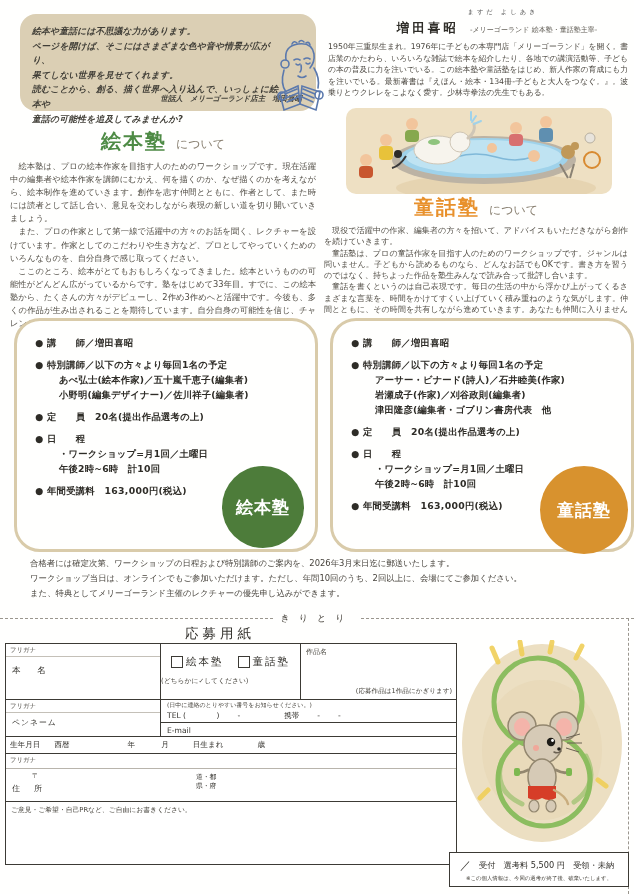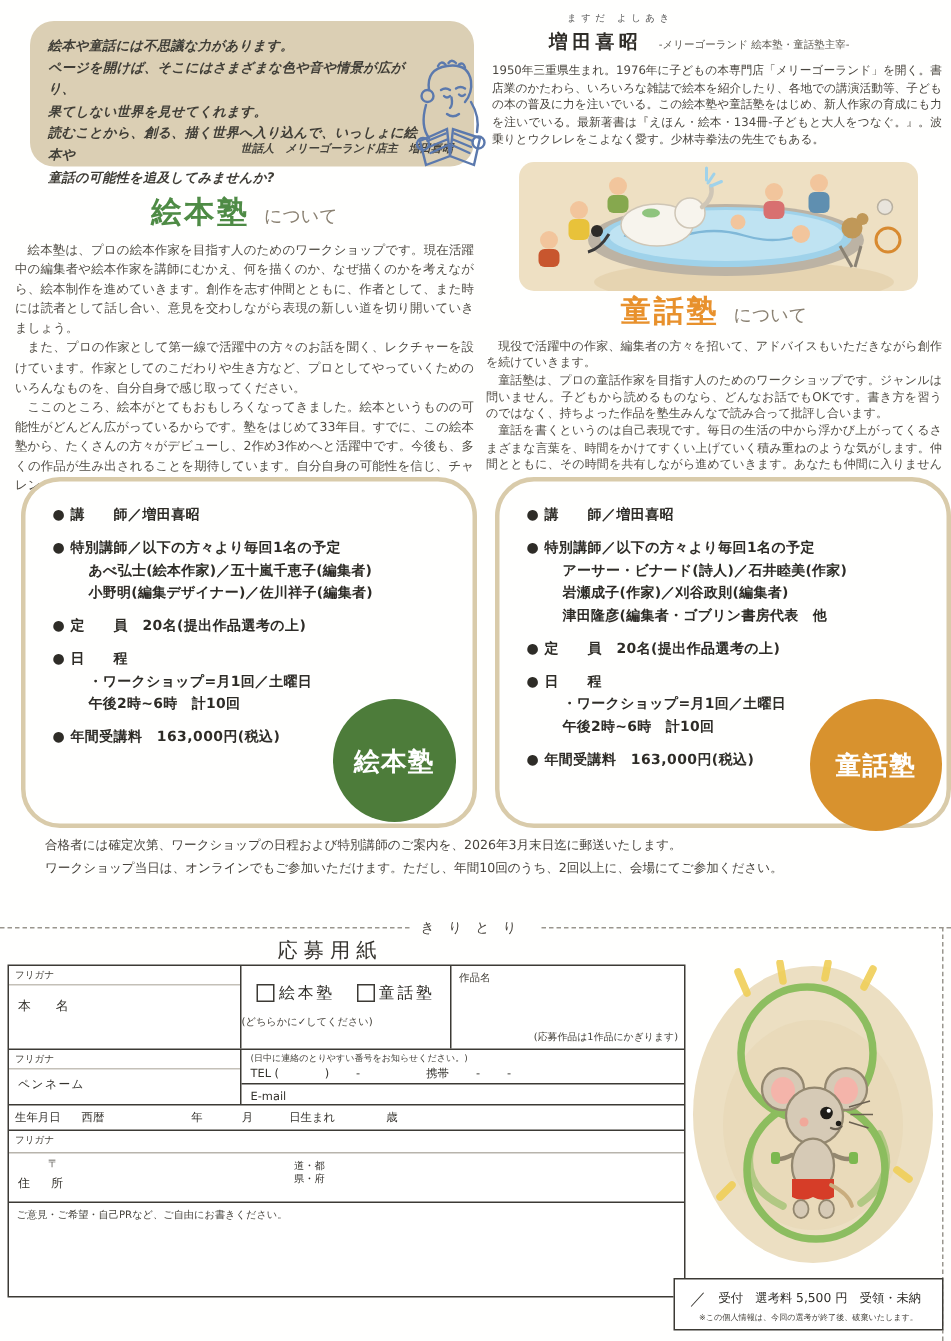--- a/index.html
+++ b/index.html
@@ -9,21 +9,21 @@
   
   .intro-box{position:absolute;left:20px;top:14px;width:296px;height:97px;
              background:#dbcfb4;border-radius:16px;font-style:italic;}
   .intro-lines{position:absolute;left:12px;top:10px;width:250px;font-size:8.8px;
                font-weight:600;line-height:14.6px;color:#403e37;letter-spacing:.2px;}
   .intro-caption{position:absolute;right:14px;bottom:7px;font-size:7.4px;font-weight:600;color:#44423b;}
   .reader-illust{position:absolute;right:-14px;top:24px;}
 
   
   .profile{position:absolute;left:328px;top:8px;width:300px;}
-  .profile-head{text-align:left;padding-left:38px;}
+  .profile-head{text-align:center;padding-left:38px;}
   .furigana{font-size:6.3px;letter-spacing:3px;color:#555;padding-left:12px;}
   .p-name{font-size:12.5px;font-weight:bold;letter-spacing:3px;color:#2f2d28;}
   .p-sub{font-size:7px;color:#5a564e;margin-left:6px;}
   .p-bio{margin-top:4px;font-size:7.8px;line-height:11.6px;text-align:justify;color:#4a463f;}
 
   
   .sec-head{text-align:center;}
   .sec-main{font-size:20px;font-weight:bold;letter-spacing:2px;}
   .sec-main.green{color:#4e8b45;}
   .sec-main.orange{color:#e8912c;}
@@ -231,20 +231,21 @@
       <div class="s">・ワークショップ=月1回／土曜日</div>
       <div class="s">午後2時~6時　計10回</div>
       <div class="r">● 年間受講料　163,000円(税込)</div>
     </div>
   </div>
   <div class="badge orange">童話塾</div>
 
   <div class="notes">
     <div>合格者には確定次第、ワークショップの日程および特別講師のご案内を、2026年3月末日迄に郵送いたします。</div>
     <div>ワークショップ当日は、オンラインでもご参加いただけます。ただし、年間10回のうち、2回以上に、会場にてご参加ください。</div>
+    <div>また、特典としてメリーゴーランド主催のレクチャーの優先申し込みができます。</div>
   </div>
 
   <div class="kiritori">
     <span class="kiri-dash"></span>
     <span class="kiri-label">きりとり</span>
     <span class="kiri-dash"></span>
   </div>
   <div class="v-dash"></div>
 
   <div class="form-title">応募用紙</div>

